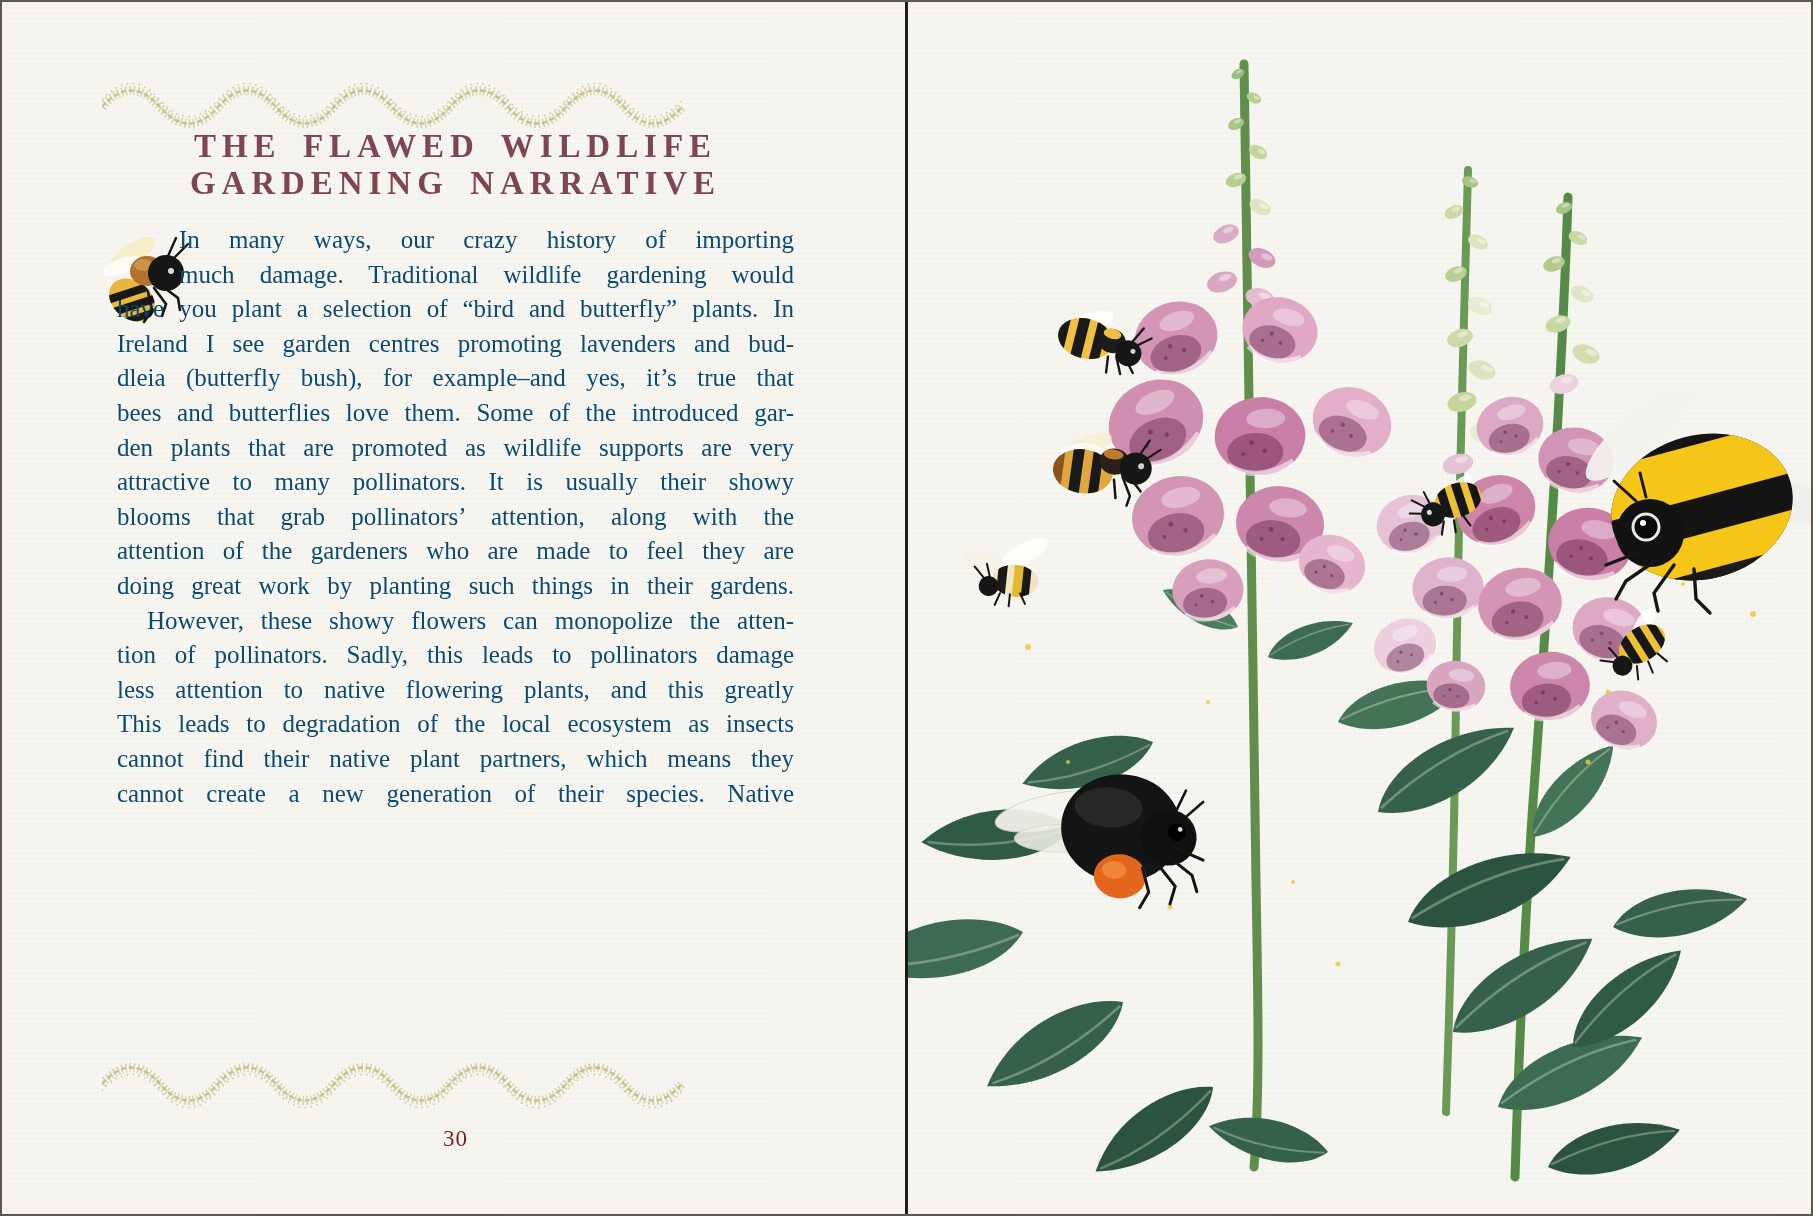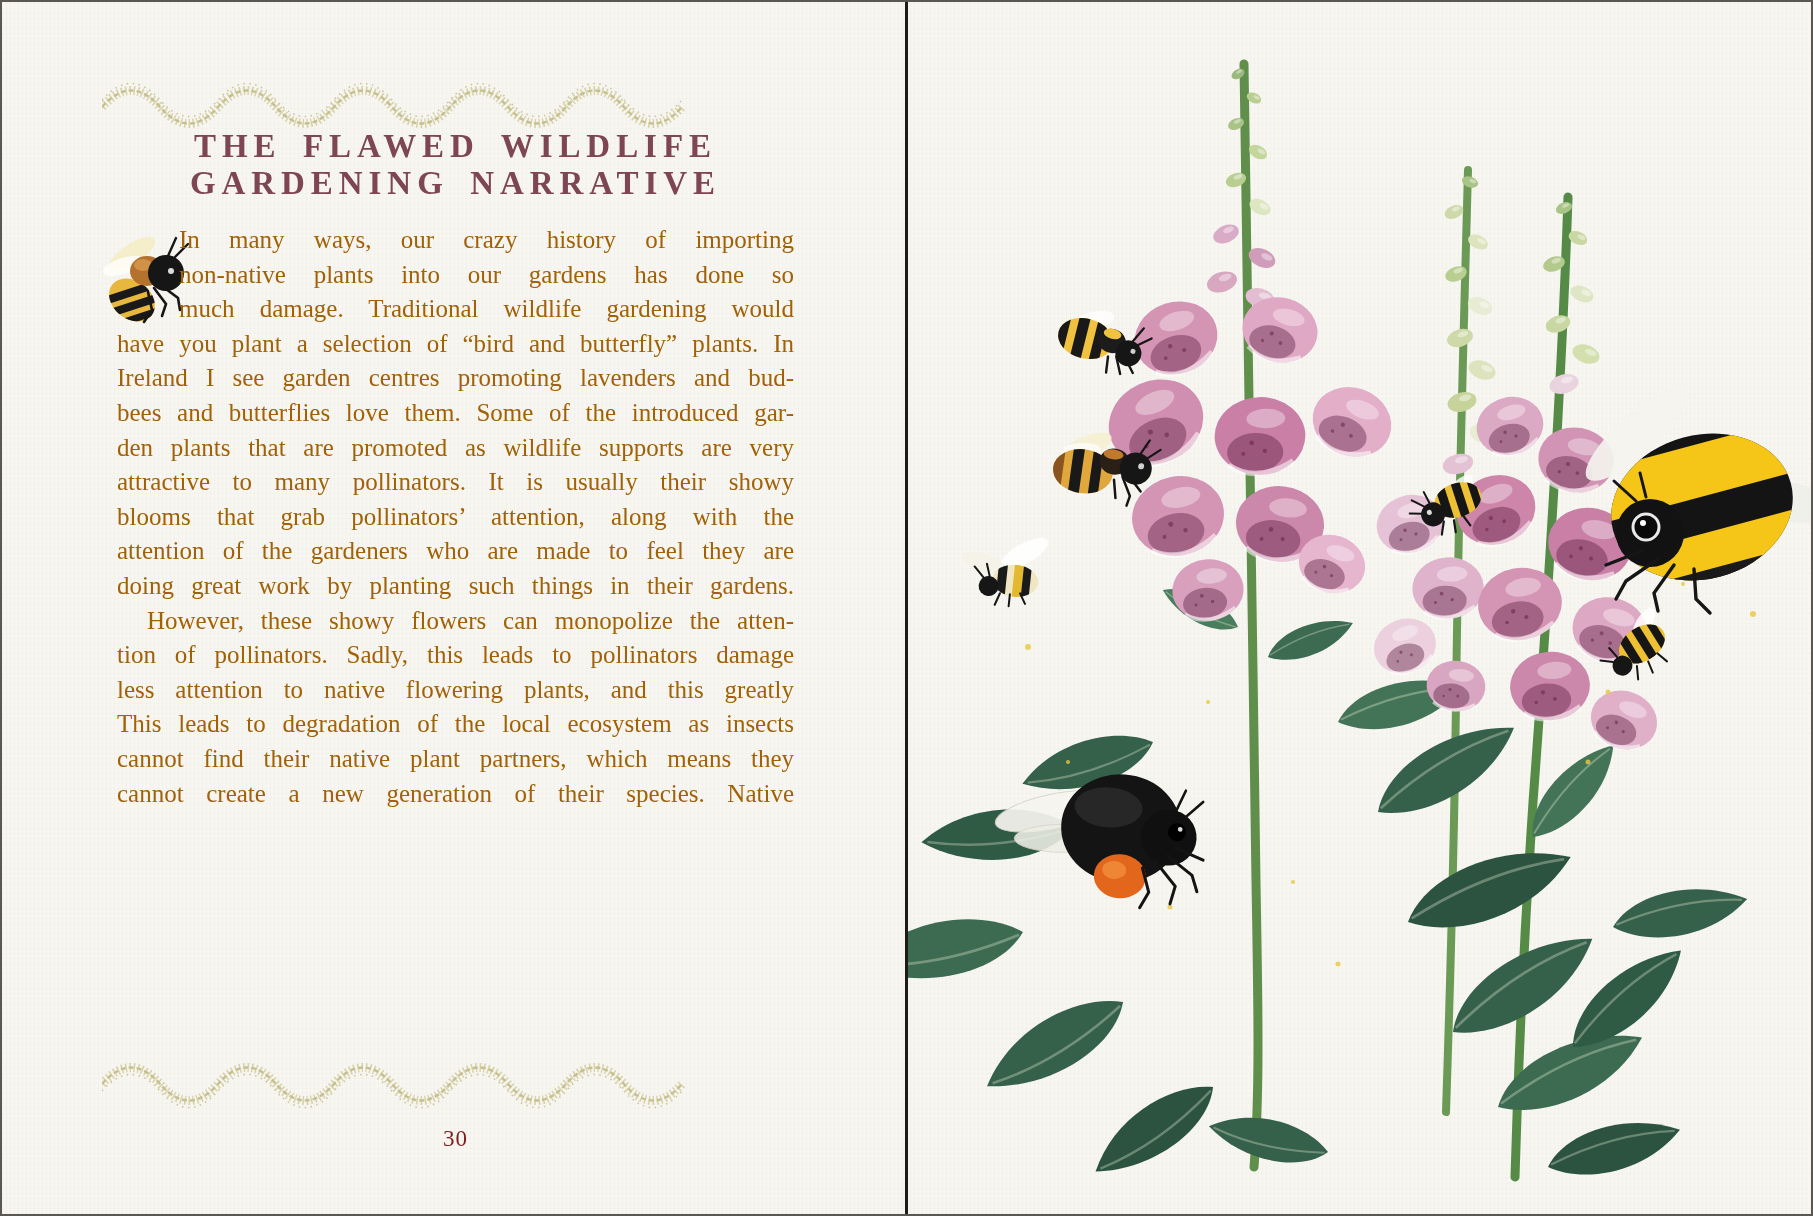--- a/index.html
+++ b/index.html
@@ -29,21 +29,21 @@
   #wave-top{top:74px;}
   #wave-bottom{top:1051px;}
   #title-block{
     position:absolute;left:108px;top:126px;width:691px;
     text-align:center;color:#7e4650;
     font-weight:bold;font-size:33px;line-height:37px;
     letter-spacing:0.18em;word-spacing:0.22em;
   }
   #text-block{
     position:absolute;left:115px;top:221px;width:677px;
-    font-size:25px;line-height:34.6px;color:#a16207;
+    font-size:25px;line-height:34.6px;color:#0c4a6e;
   }
   .line{
     text-align:justify;text-align-last:justify;
     text-justify:inter-word;white-space:nowrap;
   }
   .line.bee-wrap{padding-left:62px;}
   .line.para-indent{text-indent:30px;}
   .line.para-end{text-align-last:left;white-space:normal;}
   #left-bee{position:absolute;left:90px;top:226px;width:118px;height:116px;}
   #folio{
@@ -89,24 +89,24 @@
       <ellipse cx="55" cy="43" rx="17" ry="15" fill="#b5722e"></ellipse>
       <ellipse cx="51" cy="37" rx="9" ry="6" fill="#d79a4e" opacity="0.8"></ellipse>
       <circle cx="74" cy="45" r="18" fill="#161616"></circle>
       <circle cx="79" cy="43" r="3" fill="#ffffff" opacity="0.85"></circle>
       <path d="M76,28 L84,10 M82,30 L96,16" stroke="#161616" stroke-width="2.4" fill="none" stroke-linecap="round"></path>
       <path d="M62,60 L74,76 L70,88 M70,58 L86,70 L88,82 M56,64 L60,82 L52,94" stroke="#161616" stroke-width="2.6" fill="none" stroke-linecap="round"></path>
     </svg>
 
     <div id="text-block">
       <div class="line bee-wrap">In many ways, our crazy history of importing</div>
-      <div class="line bee-wrap">non-native plants into our gardens has done so</div>
       <div class="line bee-wrap">much damage. Traditional wildlife gardening would</div>
       <div class="line">have you plant a selection of “bird and butterfly” plants. In</div>
       <div class="line">Ireland I see garden centres promoting lavenders and bud-</div>
+      <div class="line">dleia (butterfly bush), for example–and yes, it’s true that</div>
       <div class="line">bees and butterflies love them. Some of the introduced gar-</div>
       <div class="line">den plants that are promoted as wildlife supports are very</div>
       <div class="line">attractive to many pollinators. It is usually their showy</div>
       <div class="line">blooms that grab pollinators’ attention, along with the</div>
       <div class="line">attention of the gardeners who are made to feel they are</div>
       <div class="line">doing great work by planting such things in their gardens.</div>
       <div class="line para-indent">However, these showy flowers can monopolize the atten-</div>
       <div class="line">tion of pollinators. Sadly, this leads to pollinators damage</div>
       <div class="line">less attention to native flowering plants, and this greatly</div>
       <div class="line">This leads to degradation of the local ecosystem as insects</div>

